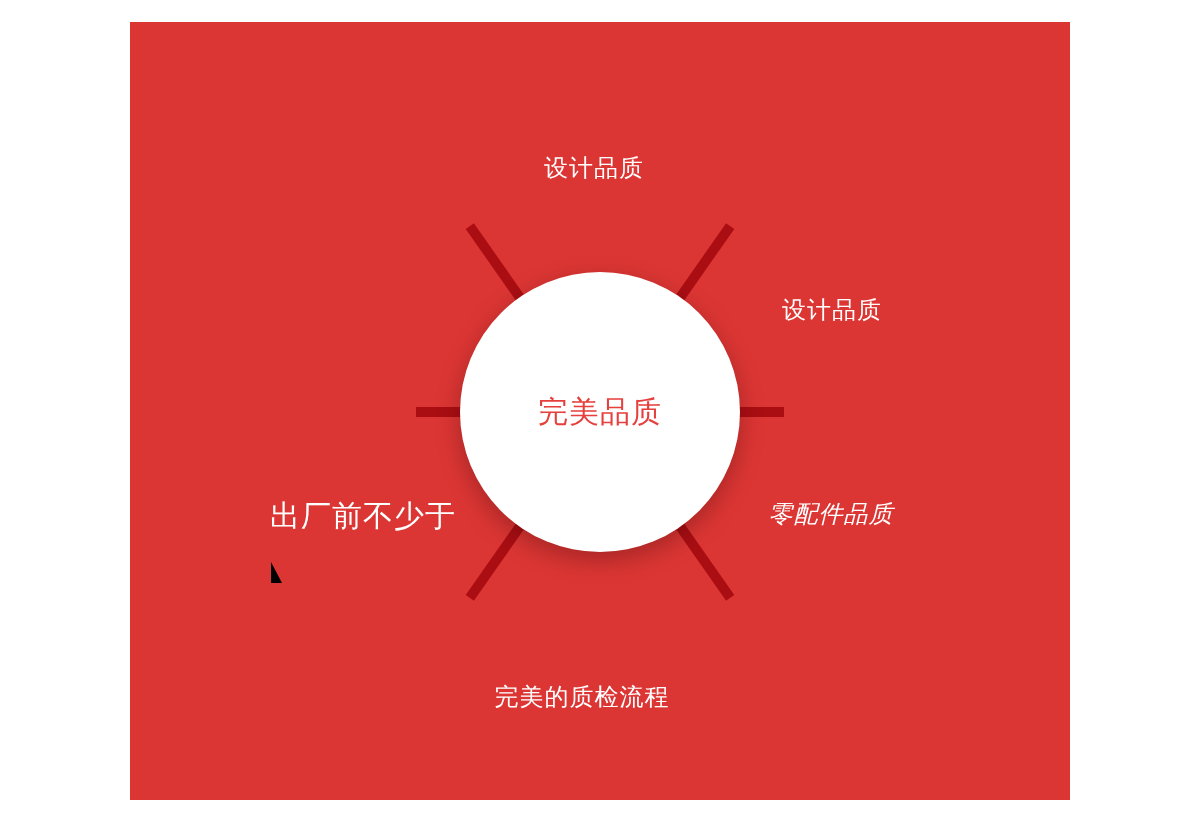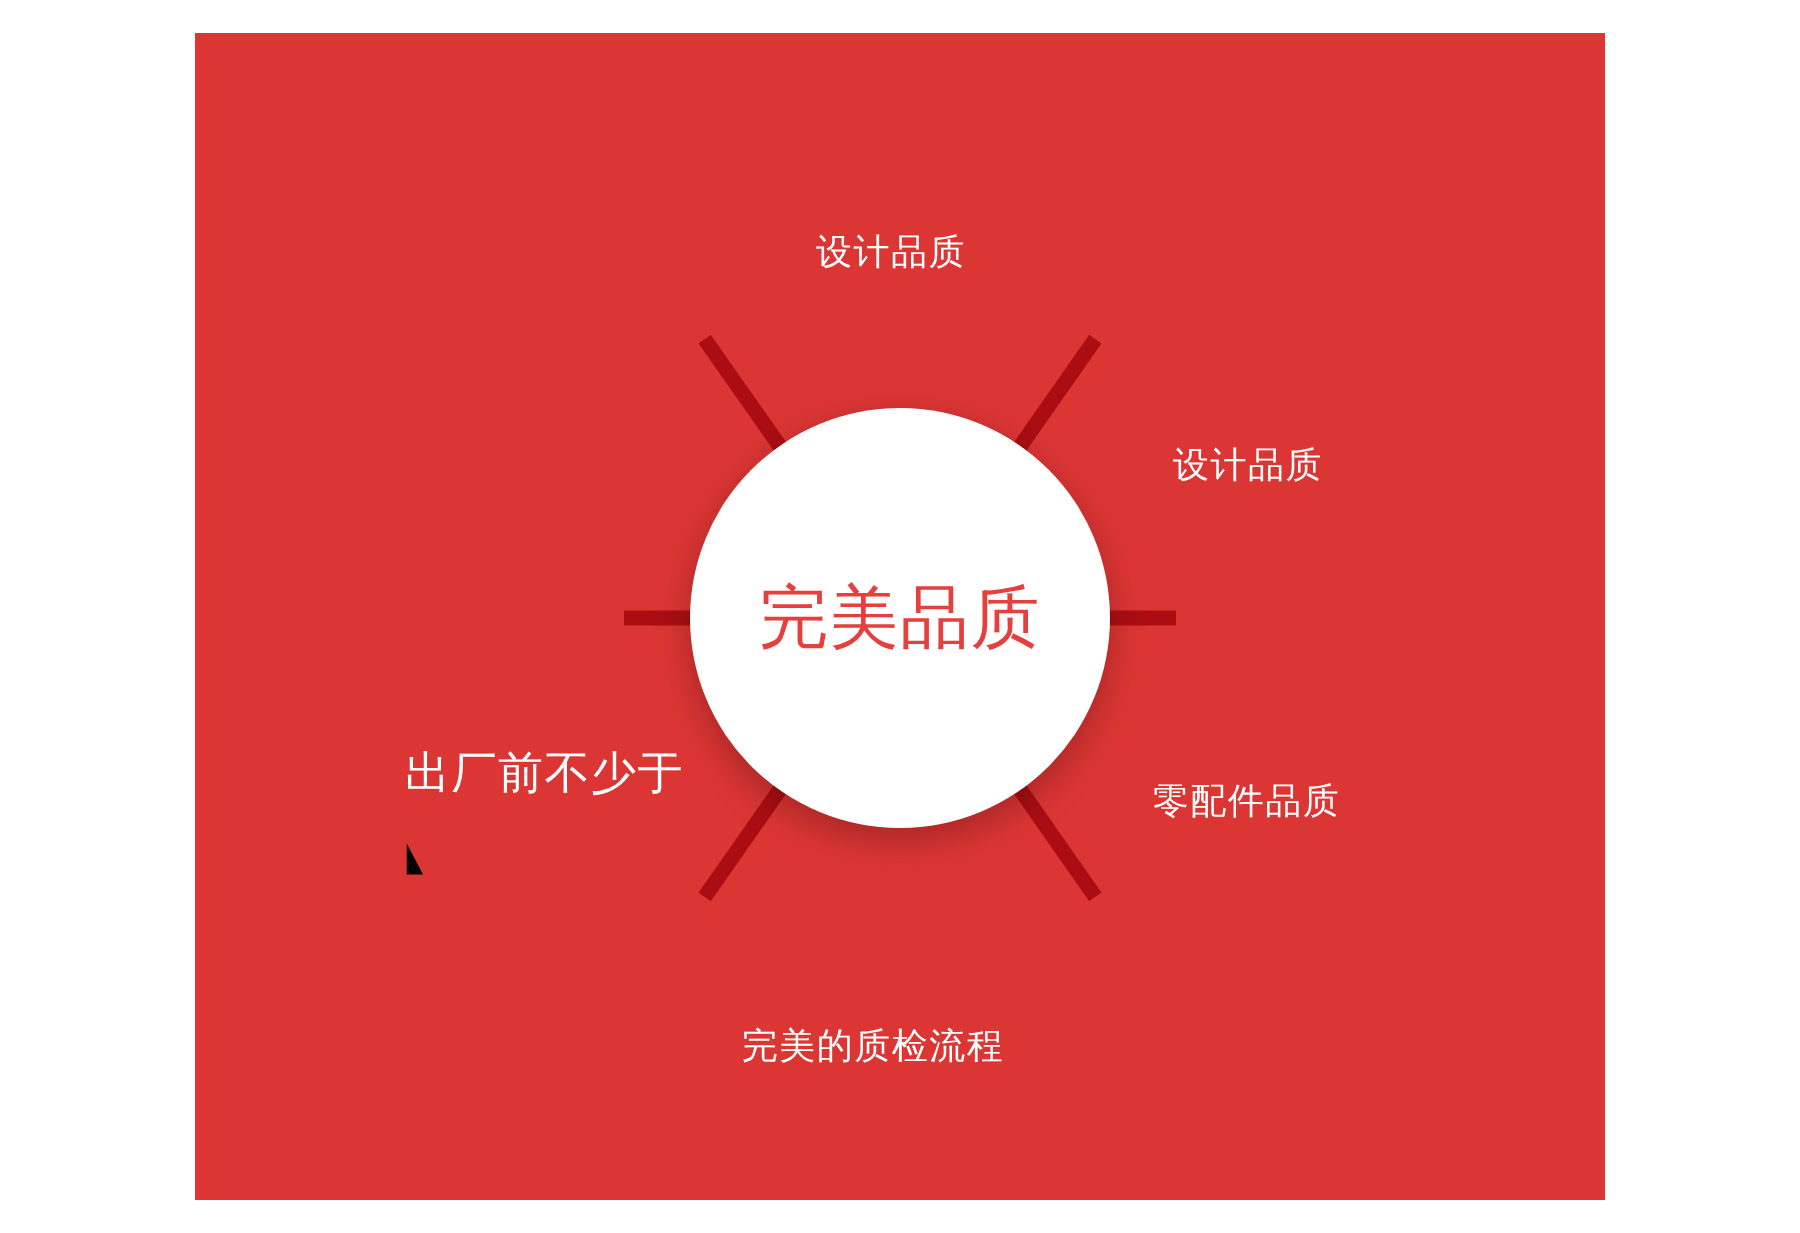--- a/index.html
+++ b/index.html
@@ -49,40 +49,40 @@
     background: #ffffff;
     border-radius: 50%;
     z-index: 2;
     display: flex;
     align-items: center;
     justify-content: center;
     box-shadow: 0 8px 24px rgba(40, 0, 0, 0.30);
   }
   .hub-label {
     color: var(--hub-text-red, #e5403d);
-    font-size: 46px;
+    font-size: 30px;
     letter-spacing: 1px;
     font-weight: 400;
     white-space: nowrap;
     text-align: center;
   }
 
   .lbl {
     position: absolute;
     color: var(--label-white, #ffffff);
     font-size: 24px;
     letter-spacing: 1px;
     white-space: nowrap;
     transform: translate(-50%, -50%);
     z-index: 3;
   }
   .lbl-design        { left: 464px; top: 146px; }
   .lbl-service       { left: 240px; top: 291px; }
   .lbl-manufacturing { left: 702px; top: 288px; }
-  .lbl-parts         { left: 701px; top: 512px; }
+  .lbl-parts         { left: 701px; top: 492px; font-style: italic; }
   .lbl-inspection    { left: 452px; top: 639px; margin-top: 36px; }
 
   .lbl-loadtest {
     position: absolute;
     left: 233px; top: 496px;
     transform: translate(-50%, -50%);
     color: var(--label-white, #ffffff);
     font-size: 30px;
     letter-spacing: 1px;
     line-height: 46px;

